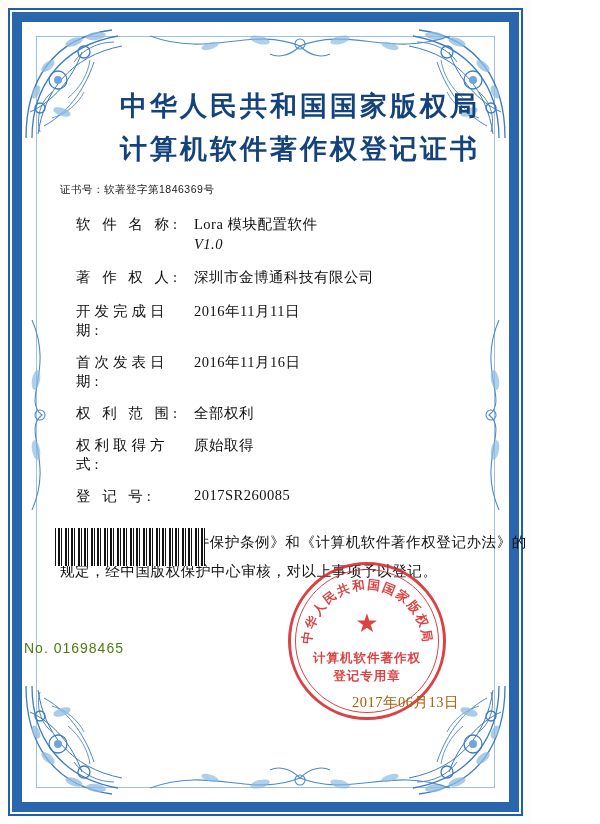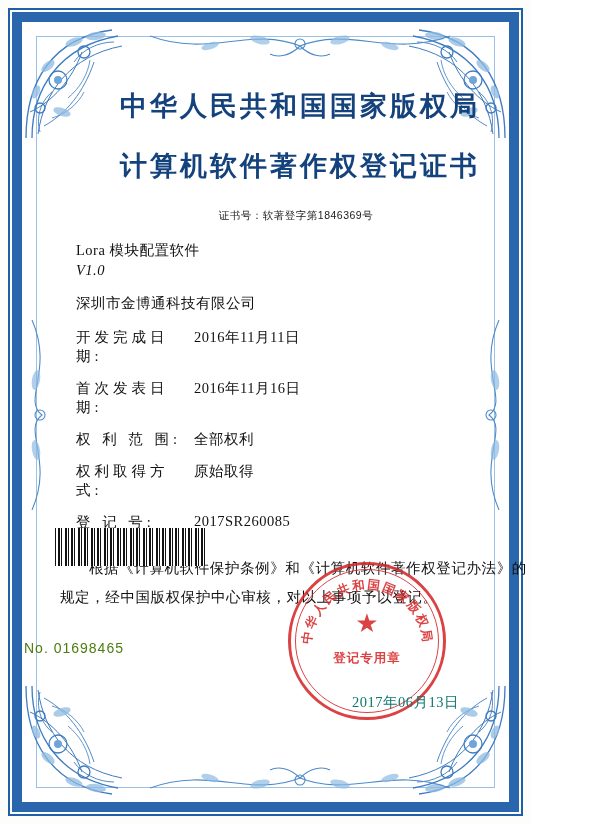--- a/index.html
+++ b/index.html
@@ -88,29 +88,29 @@
     font-family: "Liberation Serif", serif;
     font-weight: bold;
     letter-spacing: 3px;
   }
   .title-main {
     font-size: 27px;
     margin-top: 18px;
   }
   .title-sub {
     font-size: 27px;
-    margin-top: 24px;
+    margin-top: 7px;
     font-family: Liberation Serif, serif;
   }
 
   .cert-no {
-    text-align: center;
+    text-align: left;
     font-size: 10.5px;
     color: #1a1a1a;
-    margin-top: 25px;
+    margin-top: 16px;
     padding-right: 8px;
     letter-spacing: 0.5px;
     font-family: "Liberation Sans", sans-serif;
   }
 
   .fields {
     margin-top: 18px;
     padding-left: 16px;
   }
   .field-row {
@@ -226,21 +226,21 @@
     font-weight: bold;
     line-height: 1.45;
     letter-spacing: 1px;
   }
 
   .issue-date {
     position: absolute;
     left: 352px;
     top: 693px;
     font-size: 14.5px;
-    color: #0f766e;
+    color: #a16207;
     letter-spacing: 0.5px;
   }
 </style>
 </head>
 <body>
 
 <div class="cert">
 
   <div class="frame-outer"></div>
   <div class="frame-key"></div>
@@ -396,27 +396,29 @@
   <div class="content">
 
     <div class="title-main">中华人民共和国国家版权局</div>
     <div class="title-sub">计算机软件著作权登记证书</div>
 
     <div class="cert-no">证书号：软著登字第1846369号</div>
 
     <div class="fields">
 
       <div class="field-row">
+        <div class="field-label">软 件 名 称:</div>
         <div class="field-value">
           <span>Lora 模块配置软件</span>
           <span class="line2">V1.0</span>
         </div>
       </div>
 
       <div class="field-row">
+        <div class="field-label">著 作 权 人:</div>
         <div class="field-value">深圳市金博通科技有限公司</div>
       </div>
 
       <div class="field-row tight">
         <div class="field-label">开发完成日期:</div>
         <div class="field-value">2016年11月11日</div>
       </div>
 
       <div class="field-row tight">
         <div class="field-label">首次发表日期:</div>
@@ -455,19 +457,20 @@
     <svg class="arc-text" viewBox="0 0 152 152">
       <defs>
         <path id="sealArc" d="M 20,80 A 56,56 0 0 1 132,80"></path>
       </defs>
       <text>
         <textPath href="#sealArc" startOffset="50%" text-anchor="middle">中华人民共和国国家版权局</textPath>
       </text>
     </svg>
     <div class="star">★</div>
     <div class="seal-center">
+      <div>计算机软件著作权</div>
       <div>登记专用章</div>
     </div>
   </div>
 
   <div class="issue-date">2017年06月13日</div>
 
 </div>
 
 </body></html>

